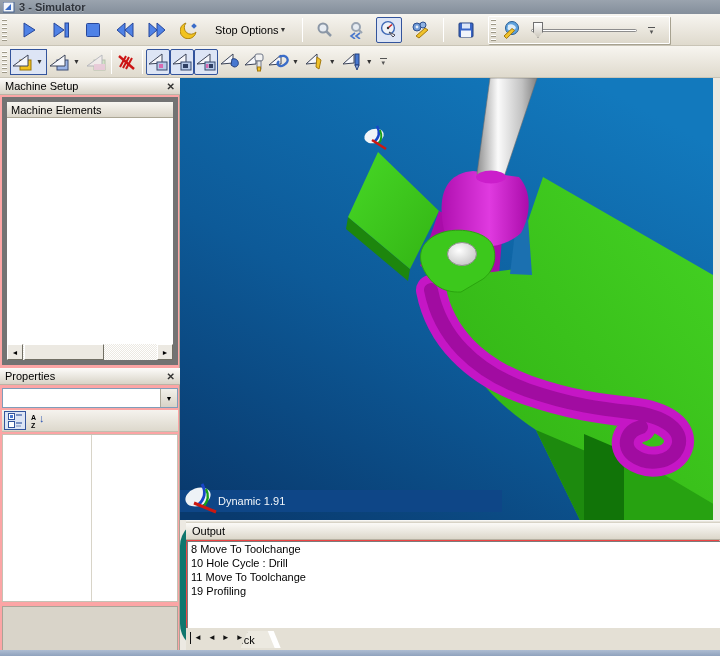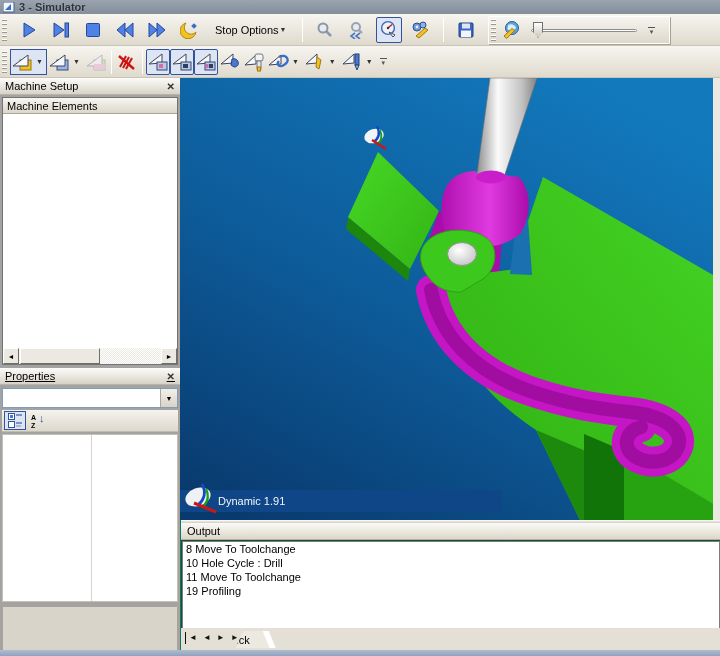--- a/index.html
+++ b/index.html
@@ -35,26 +35,26 @@
     background:linear-gradient(#f7f5f0,#ddd8cb);border:1px solid #fff;
     box-shadow:1px 1px 0 #a7a290;display:flex;align-items:center;border-radius:1px;}
   .slider{position:relative;width:106px;height:18px;margin-left:8px;}
   .slider .track{position:absolute;left:0;right:0;top:8px;height:3px;background:#fff;
     border:1px solid #8d8d8d;border-radius:2px;}
   .slider .thumb{position:absolute;left:2px;top:1px;width:10px;height:16px;
     background:linear-gradient(#fefefe,#cdc8bd);border:1px solid #707070;
     clip-path:polygon(0 0,100% 0,100% 62%,50% 100%,0 62%);}
 
   
-  .left-panel{position:absolute;left:0;top:78px;width:180px;height:572px;background:#a3a3a3;border-right:1px solid #a9a497;}
+  .left-panel{position:absolute;left:0;top:78px;width:180px;height:572px;background:#fca5a5;border-right:1px solid #a9a497;}
   .panel-header{position:absolute;left:0;width:180px;height:17px;
     background:linear-gradient(#fdfcfa,#d8d3c7);border-bottom:1px solid #b9b4a6;
     display:flex;align-items:center;padding:0 5px;}
   .panel-header .close{margin-left:auto;font-size:10px;font-weight:bold;color:#333;cursor:default;}
-  .tree-wrap{position:absolute;left:2px;top:19px;width:176px;height:268px;border:1px solid #737373;background:#fff;}
+  .tree-wrap{position:absolute;left:2px;top:19px;width:176px;height:268px;border:5px solid #737373;background:#fff;}
   .col-header{height:16px;background:linear-gradient(#f8f6f1,#dcd7cb);border-bottom:1px solid #aba695;
     display:flex;align-items:center;padding:0 4px;}
   .hscroll{position:absolute;left:0;bottom:0;width:100%;height:16px;display:flex;
     background:repeating-conic-gradient(#fff 0 25%,#ece9e2 0 50%) 0 0/2px 2px;}
   .sb-btn{width:16px;height:16px;background:#ece9e2;border:1px solid;
     border-color:#fff #716f64 #716f64 #fff;font-size:7px;display:flex;align-items:center;justify-content:center;color:#000;flex:none;}
   .sb-thumb{width:80px;height:16px;background:#ece9e2;border:1px solid;border-color:#fff #716f64 #716f64 #fff;margin-left:1px;}
   .sb-spacer{flex:1;}
   .combo{position:absolute;left:2px;top:230px;width:176px;height:20px;background:#fff;border:1px solid #7f9db9;display:flex;}
   .combo .field{flex:1;}
@@ -72,21 +72,21 @@
   .prop-grid .vline{position:absolute;left:88px;top:0;bottom:0;width:1px;background:#d8d4c8;}
   .prop-help{position:absolute;left:2px;top:450px;width:176px;height:118px;background:#d9d4c9;border:1px solid #a9a497;}
 
   
   .viewport{position:absolute;left:180px;top:78px;width:533px;height:442px;overflow:hidden;}
   .dyn-band{position:absolute;left:0;bottom:8px;width:322px;height:22px;background:#0e4687;}
   .dyn-logo{position:absolute;left:2px;bottom:6px;}
   .dyn-text{position:absolute;left:38px;bottom:13px;color:#f2f6fa;font-size:11px;}
 
   
-  .output-panel{position:absolute;left:180px;top:520px;width:540px;height:130px;background:#14532d;border-left:1px solid #0f766e;}
+  .output-panel{position:absolute;left:180px;top:520px;width:540px;height:130px;background:#ef4444;border-left:6px solid #0f766e;border-radius:26px;}
   .op-splitter{position:absolute;left:0;top:0;width:100%;height:3px;background:linear-gradient(#fff,#cfcaba);}
   .op-header{position:absolute;left:0;top:3px;width:100%;height:17px;
     background:linear-gradient(#fbfaf7,#dcd7ca);border-bottom:1px solid #b5b0a1;
     display:flex;align-items:center;padding:0 6px;}
   .op-list{position:absolute;left:1px;top:21px;width:538px;height:89px;background:#fff;border:1px solid #7c7c7c;overflow:hidden;}
   .op-row{height:14px;line-height:14px;padding-left:3px;white-space:nowrap;}
   .op-row.sel{background:#0a246a;color:#fff;}
   .op-tabs{position:absolute;left:0;top:108px;width:100%;height:22px;background:#e4e0d5;display:flex;align-items:flex-start;padding-top:2px;}
   .tnav{display:flex;align-items:center;margin:2px 4px 0 4px;}
   .tnav span{font-size:8px;color:#111;padding:0 3px;line-height:12px;}
@@ -344,21 +344,21 @@
       <div class="col-header">
         <span>Machine Elements</span>
       </div>
       <div class="hscroll">
         <div class="sb-btn">◄</div>
         <div class="sb-thumb"></div>
         <div class="sb-spacer"></div>
         <div class="sb-btn">►</div>
       </div>
     </div>
-    <div class="panel-header" style="top:290px;text-decoration:underline;">
+    <div class="panel-header" style="top:290px;">
       <span>Properties</span>
       <span class="close">✕</span>
     </div>
     <div class="combo" style="top:310px;">
       <div class="field"></div>
       <div class="btn">▼</div>
     </div>
     <div class="props-icons" style="top:332px;">
       <div class="pi-btn pressed">
         <svg width="15" height="15">

